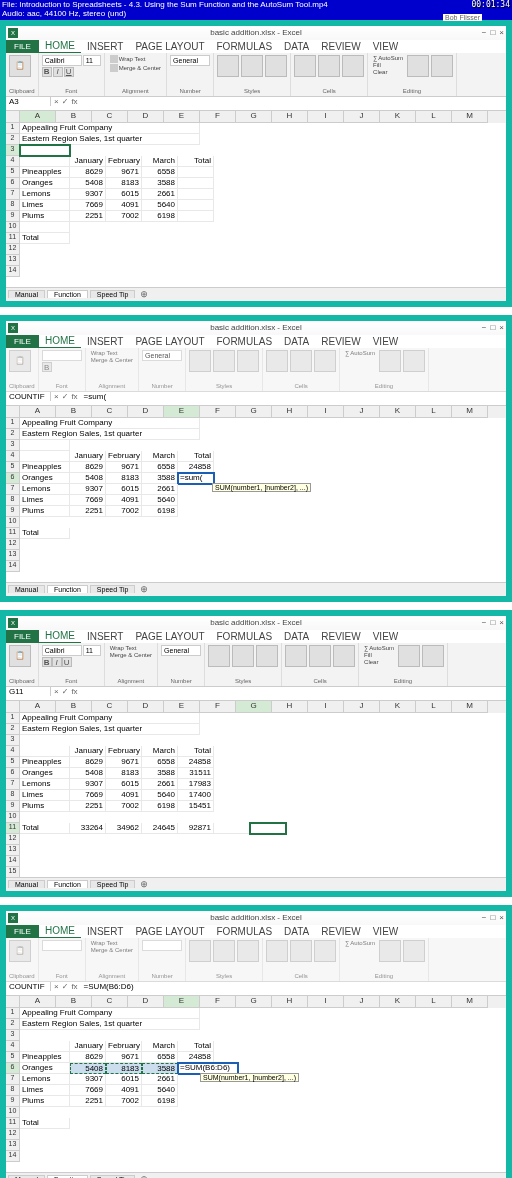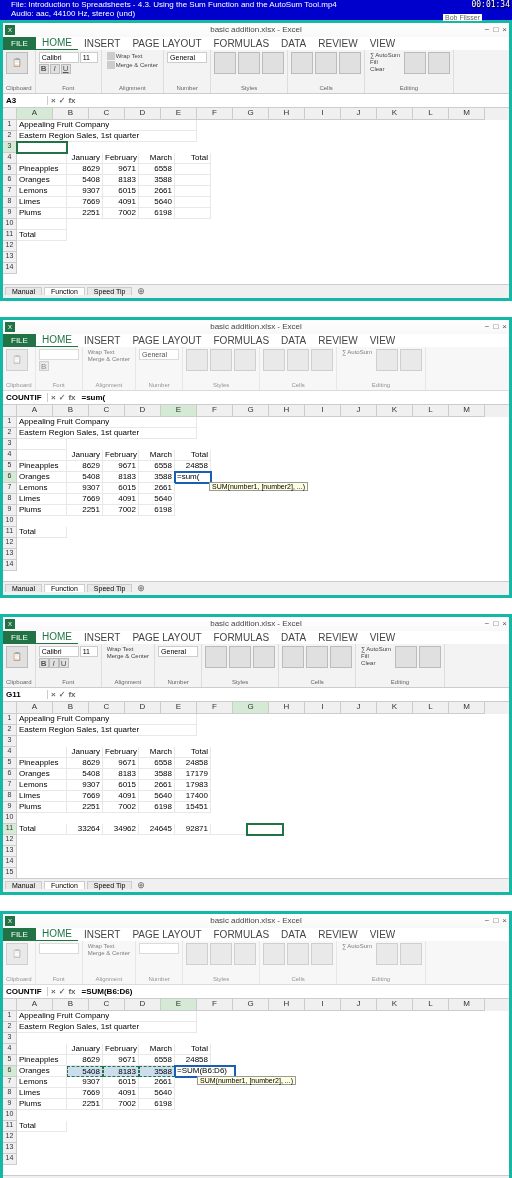--- a/index.html
+++ b/index.html
@@ -1,21 +1,21 @@
 <!DOCTYPE html>
 <html><head>
 <meta charset="utf-8">
 <style>
 * { margin: 0; padding: 0; box-sizing: border-box; }
 body { font-family: "Segoe UI", Arial, sans-serif; font-size: 9px; background: #fff; }
 
-.video-header { background: #0000cc; color: #fff; padding: 1px 11px; font-size: 8px; line-height: 1.1; font-family: Arial; }
+.video-header { background: #0000cc; color: #fff; padding: 1px 2px; font-size: 8px; line-height: 1.1; font-family: Arial; }
 .video-header div { white-space: nowrap; }
 
-.excel-instance { border: 3px solid #14b8a6; margin-bottom: 16px; }
+.excel-instance { border: 6px solid #14b8a6; margin-bottom: 8px; }
 .titlebar { background: linear-gradient(#fff, #f8f8f8); height: 14px; display: flex; align-items: center; padding: 0 2px; position: relative; }
 .titlebar .xl-icon { width: 10px; height: 10px; background: #217346; color:#fff; font-size:6px; display:inline-flex; align-items:center; justify-content:center; }
 .titlebar .title { position: absolute; left: 50%; transform: translateX(-50%); font-size: 8px; color: #444; }
 .titlebar .winbtns { margin-left: auto; display:flex; gap:4px; }
 .titlebar .winbtns span { font-size: 8px; color:#555; }
 .usertag { position:absolute; right:30px; font-size:7px; color:#666; }
 .usertag.below { top: 14px; z-index: 5; background:#fff; padding:0 2px; }
 
 .tabbar { background:#fff; display:flex; height:13px; }
 .filebtn { background:#217346; color:#fff; padding:0 8px; font-size:8px; display:flex; align-items:center; }
@@ -27,21 +27,21 @@
 .rgroup { border-right:1px solid #ddd; padding: 2px 3px; display:flex; flex-direction:column; justify-content:space-between; }
 .rgroup .label { font-size:6px; color:#666; text-align:center; }
 .rgroup .body { display:flex; gap:2px; align-items:flex-start; flex:1; }
 .ricon { width: 16px; height:16px; background:#e0e0e0; border:1px solid #bbb; display:inline-flex; align-items:center; justify-content:center; font-size:8px; color:#555; }
 .ricon.big { width:22px; height:22px; }
 .rstack { display:flex; flex-direction:column; gap:1px; }
 .rbtn-small { font-size:6px; color:#444; padding:0 2px; display:flex; align-items:center; gap:1px; }
 .rbtn-small .mini-icon { width:8px; height:8px; background:#ccc; display:inline-block; }
 .font-combo { border:1px solid #ccc; background:#fff; font-size:7px; padding:0 2px; height:11px; }
 
-.formulabar { display:flex; height:14px; border-bottom:1px solid #ccc; align-items:center;font-weight:bold; }
+.formulabar { display:flex; height:14px; border-bottom:1px solid #ccc; align-items:flex-start; }
 .namebox { width: 45px; border-right:1px solid #ccc; font-size:8px; padding:0 3px; background:#fff; }
 .fbtns { display:flex; gap:3px; padding:0 3px; font-size:8px; color:#666; }
 .formula-input { flex:1; font-size:8px; padding:0 3px; }
 
 .grid-area { background:#fff; position:relative; overflow:hidden; }
 .colheaders { display:flex; height:12px; background:#f0f0f0; }
 .rowheader-gap { width:14px; border-right:1px solid #ccc; border-bottom:1px solid #ccc; background:#f0f0f0; }
 .colh { width:36px; border-right:1px solid #ccc; border-bottom:1px solid #ccc; text-align:center; font-size:8px; color:#333; background:#f0f0f0; }
 .colh.sel { background:#d4ead4; }
 
@@ -635,21 +635,21 @@
           <div class="cell">9671</div>
           <div class="cell">6558</div>
           <div class="cell">24858</div>
         </div>
       <div class="row">
           <div class="rh">6</div>
           <div class="cell l" style="width:50px">Oranges</div>
           <div class="cell">5408</div>
           <div class="cell">8183</div>
           <div class="cell">3588</div>
-          <div class="cell">17179</div>
+          <div class="cell">31511</div>
         </div>
       <div class="row">
           <div class="rh">7</div>
           <div class="cell l" style="width:50px">Lemons</div>
           <div class="cell">9307</div>
           <div class="cell">6015</div>
           <div class="cell">2661</div>
           <div class="cell">17983</div>
         </div>
       <div class="row">

